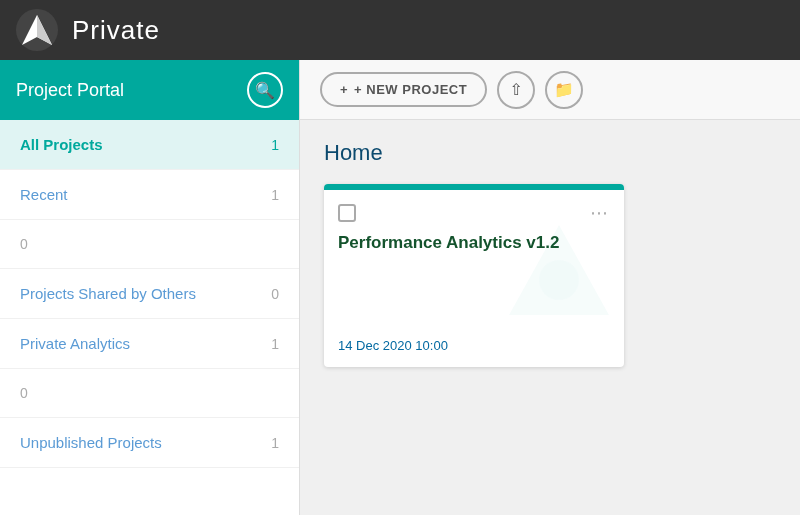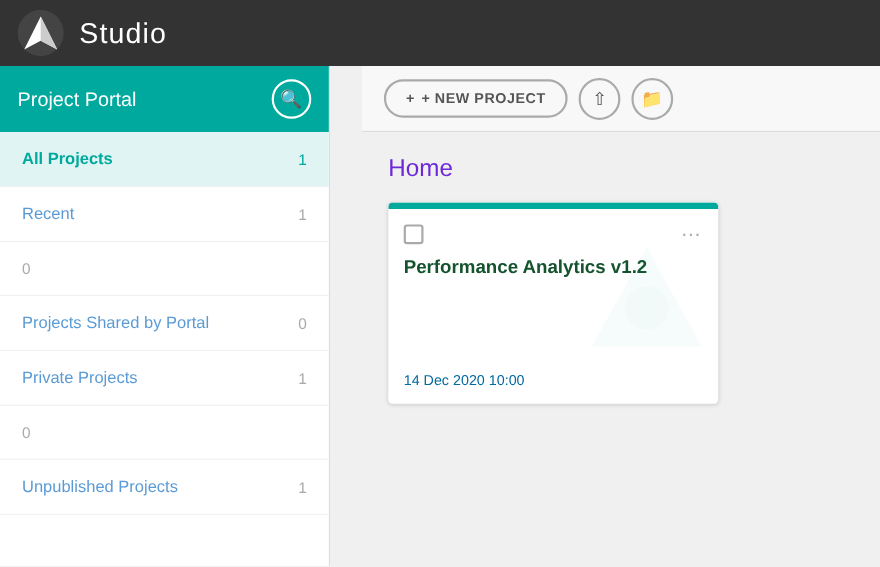--- a/index.html
+++ b/index.html
@@ -25,21 +25,20 @@
       font-size: 26px;
       font-weight: 300;
       letter-spacing: 1px;
     }
 
     
     .main-area {
       display: flex;
       flex: 1;
       overflow: hidden;
-      gap: 29px;
     }
 
     
     .sidebar {
       width: 300px;
       background: #fff;
       flex-shrink: 0;
       display: flex;
       flex-direction: column;
       border-right: 1px solid #ddd;
@@ -144,21 +143,21 @@
       justify-content: center;
     }
 
     .content-body {
       flex: 1;
       padding: 20px 24px;
       overflow-y: auto;
     }
     .section-title {
       font-size: 22px;
-      color: #6d28d9;
+      color: #0c4a6e;
       font-weight: 400;
       margin-bottom: 18px;
     }
 
     
     .project-card {
       width: 300px;
       background: #fff;
       border-radius: 4px;
       overflow: hidden;
@@ -219,21 +218,21 @@
   </style>
 </head>
 <body>
 
 <div class="top-header">
   <svg class="logo-icon" viewBox="0 0 42 42" fill="none">
     <circle cx="21" cy="21" r="21" fill="#444"></circle>
     <path d="M21 6 L36 36 L21 28 L6 36 Z" fill="white"></path>
     <path d="M21 6 L36 36 L21 28 Z" fill="#ccc"></path>
   </svg>
-  <span class="app-title">Studio</span>
+  <span class="app-title">Private</span>
 </div>
 
 <div class="main-area">
 
   <div class="sidebar">
     <div class="sidebar-header">
       <span class="sidebar-title">Project Portal</span>
       <button class="search-btn">
         <span>🔍</span>
       </button>
@@ -245,25 +244,25 @@
       <span class="count">1</span>
     </div>
         <div class="nav-item">
       <span>Recent</span>
       <span class="count">1</span>
     </div>
         <div class="nav-item">
       <span class="count">0</span>
     </div>
         <div class="nav-item">
-      <span>Projects Shared by Portal</span>
+      <span>Projects Shared by Others</span>
       <span class="count">0</span>
     </div>
         <div class="nav-item">
-      <span>Private Projects</span>
+      <span>Private Analytics</span>
       <span class="count">1</span>
     </div>
         <div class="nav-item">
       <span class="count">0</span>
     </div>
         <div class="nav-item">
       <span>Unpublished Projects</span>
       <span class="count">1</span>
     </div>
       </div>

